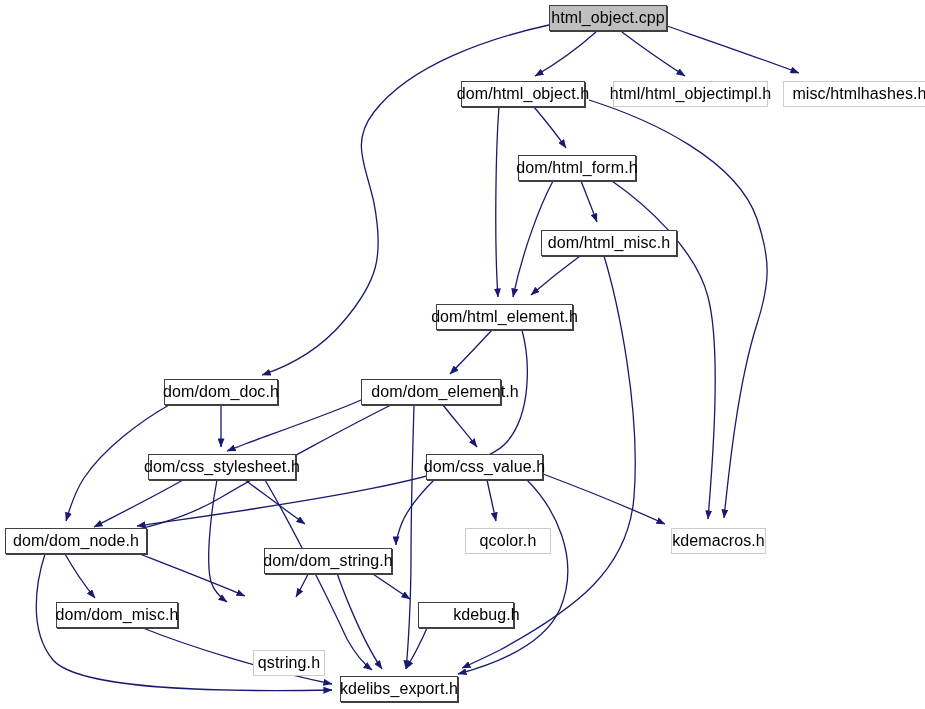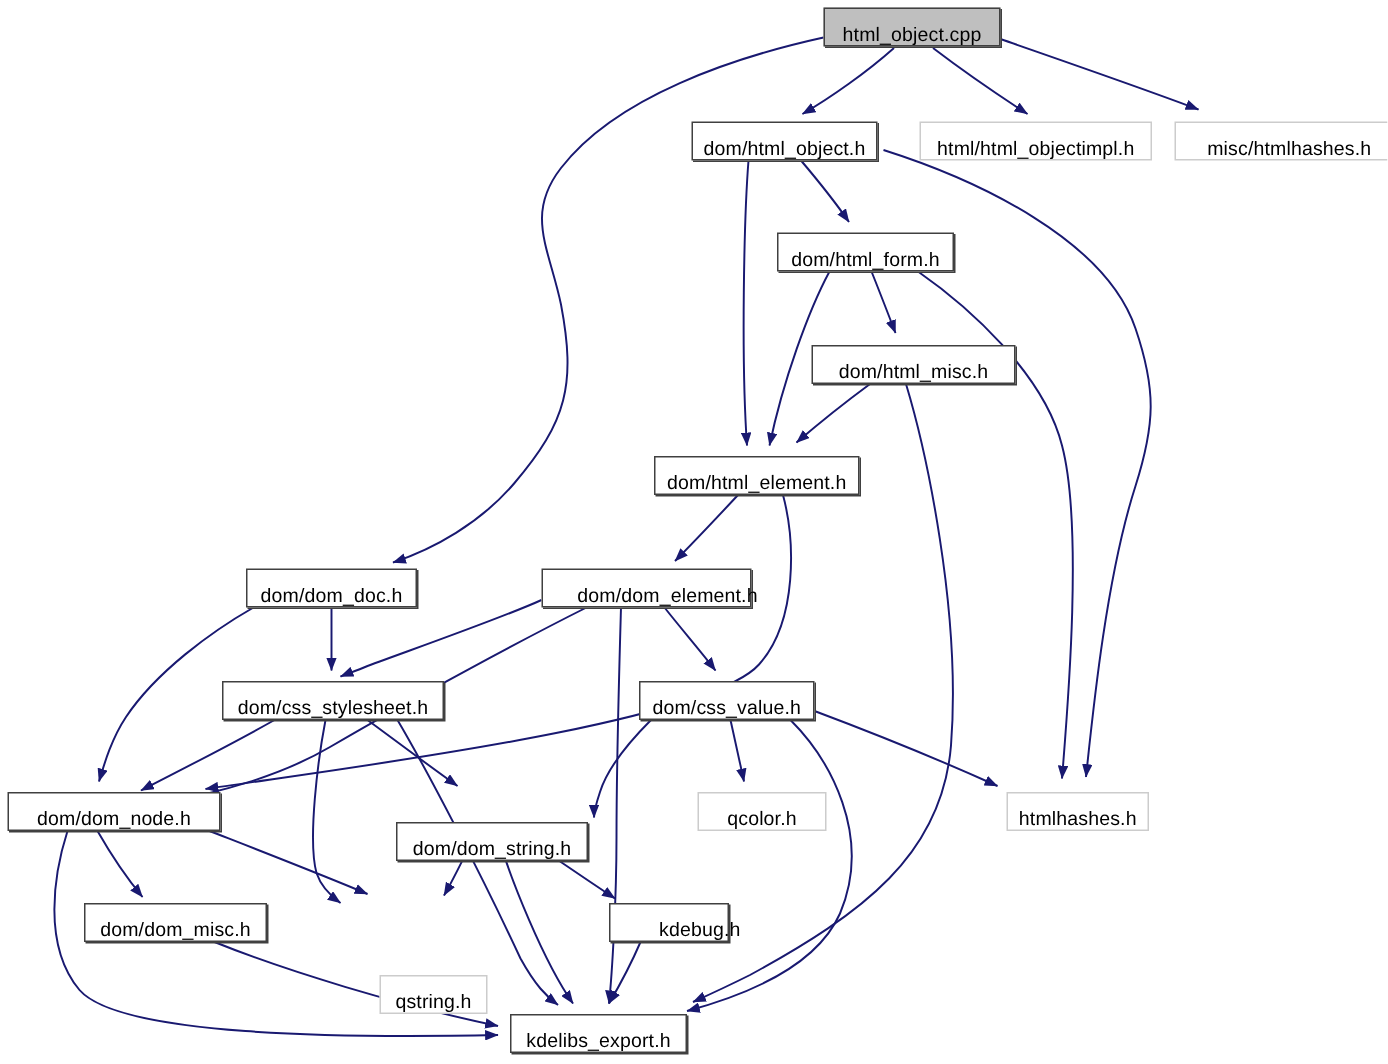--- a/index.html
+++ b/index.html
@@ -19,26 +19,26 @@
     position: absolute;
     left: 0;
     top: 0;
     width: 925px;
     height: 709px;
   }
   .node {
     position: absolute;
     box-sizing: border-box;
     display: flex;
-    align-items: flex-end;
+    align-items: center;
     justify-content: center;
     height: 26px;
     background: #ffffff;
     border: 1px solid #cccccc;
-    font-size: 13px;
+    font-size: 16px;
     color: #000000;
     white-space: nowrap;
     letter-spacing: 0.1px;
     z-index: 5;
   }
   .node.solid {
     border: 1px solid #404040;
     box-shadow: 1px 1px 0 0 #404040;
   }
   .node.root {
@@ -155,28 +155,28 @@
       <div class="node solid" style="left: 5px; top: 528px; width: 142px;">
         <span class="node-label">dom/dom_node.h</span>
       </div>
       <div class="node solid" style="left: 264px; top: 528px; width: 128px; margin-top: 20px;">
         <span class="node-label">dom/dom_string.h</span>
       </div>
       <div class="node light" style="left: 465px; top: 528px; width: 86px;">
         <span class="node-label">qcolor.h</span>
       </div>
       <div class="node light" style="left: 671px; top: 528px; width: 95px;">
-        <span class="node-label">htmlhashes.h</span>
+        <span class="node-label">kdemacros.h</span>
       </div>
       <div class="node solid" style="left: 56px; top: 602px; width: 122px;">
         <span class="node-label">dom/dom_misc.h</span>
       </div>
       <div class="node light" style="left: 253px; top: 602px; width: 72px; margin-top: 48px;">
         <span class="node-label">qstring.h</span>
       </div>
-      <div class="node solid" style="left: 406px; top: 602px; width: 80px; padding-left: 41px;">
+      <div class="node solid" style="left: 418px; top: 602px; width: 96px; padding-left: 41px;">
         <span class="node-label">kdebug.h</span>
       </div>
       <div class="node solid" style="left: 340px; top: 676px; width: 118px;">
         <span class="node-label">kdelibs_export.h</span>
       </div>
     </div>
 </div>
 
 </body></html>

